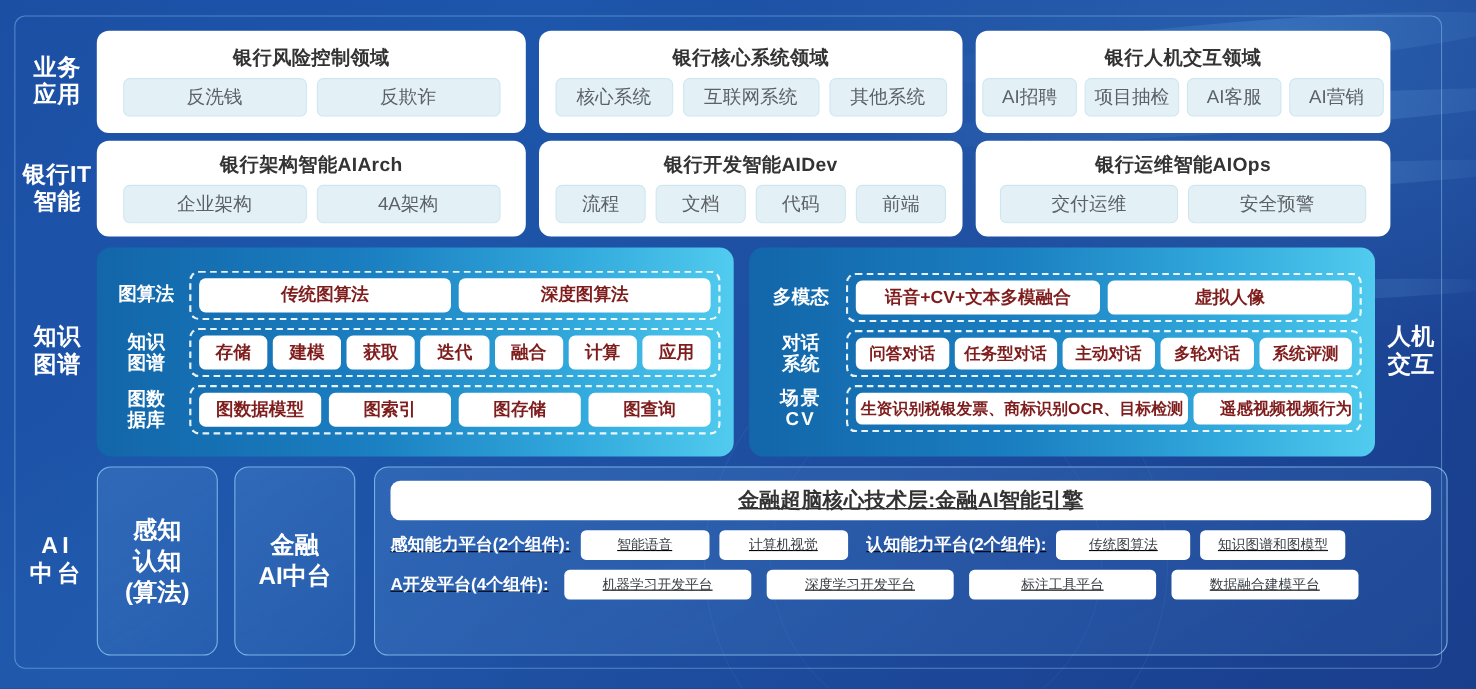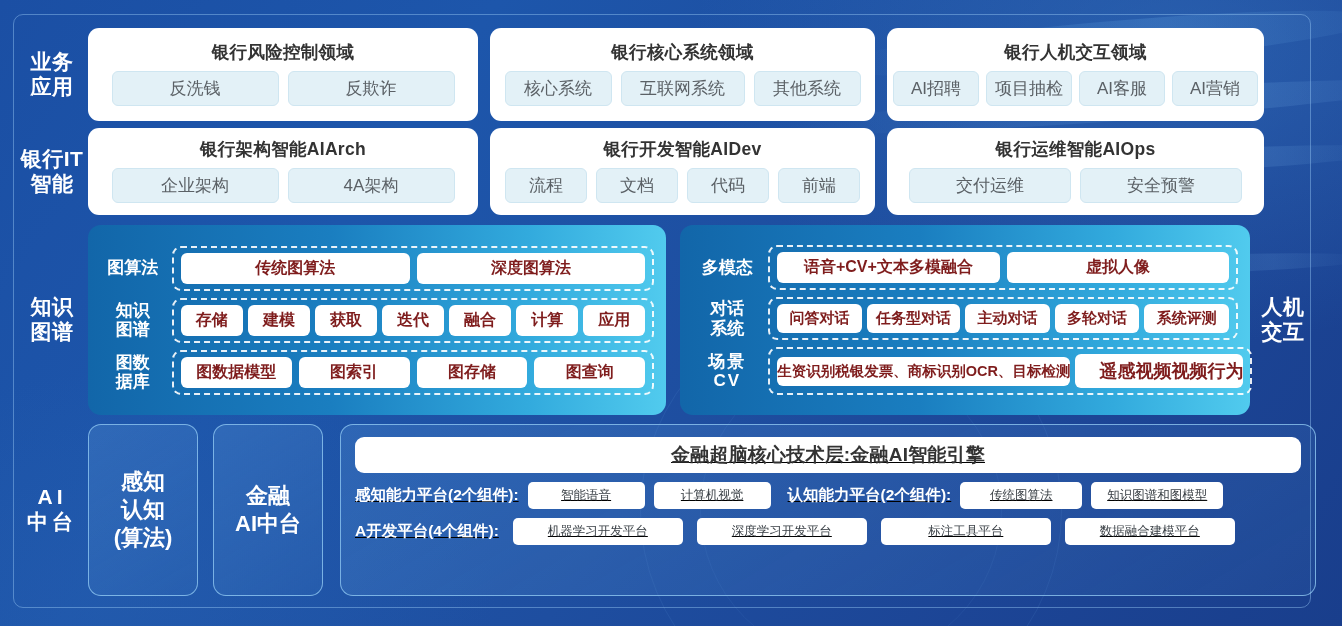--- a/index.html
+++ b/index.html
@@ -268,21 +268,21 @@
             <div class="wpill" style="flex:1;font-size:15px;">系统评测</div>
           </div>
         </div>
         <div class="krow">
           <div class="klabel" style="width:66px;letter-spacing:2px;">
             <span>场景</span>
             <span>CV</span>
           </div>
           <div class="dashbox" style="gap:5px;">
             <div class="wpill" style="flex:3.05;font-size:14.5px;">生资识别税银发票、商标识别OCR、目标检测</div>
-            <div class="wpill" style="flex:1.18;font-size:18px;padding-left:24px;">遥感视频视频行为</div>
+            <div class="wpill" style="flex:1.18;font-size:15px;padding-left:24px;">遥感视频视频行为</div>
           </div>
         </div>
       </div>
     </div>
 
     <div class="lbl lbl-r">
       <span>人机</span>
       <span>交互</span>
     </div>
   </div>

